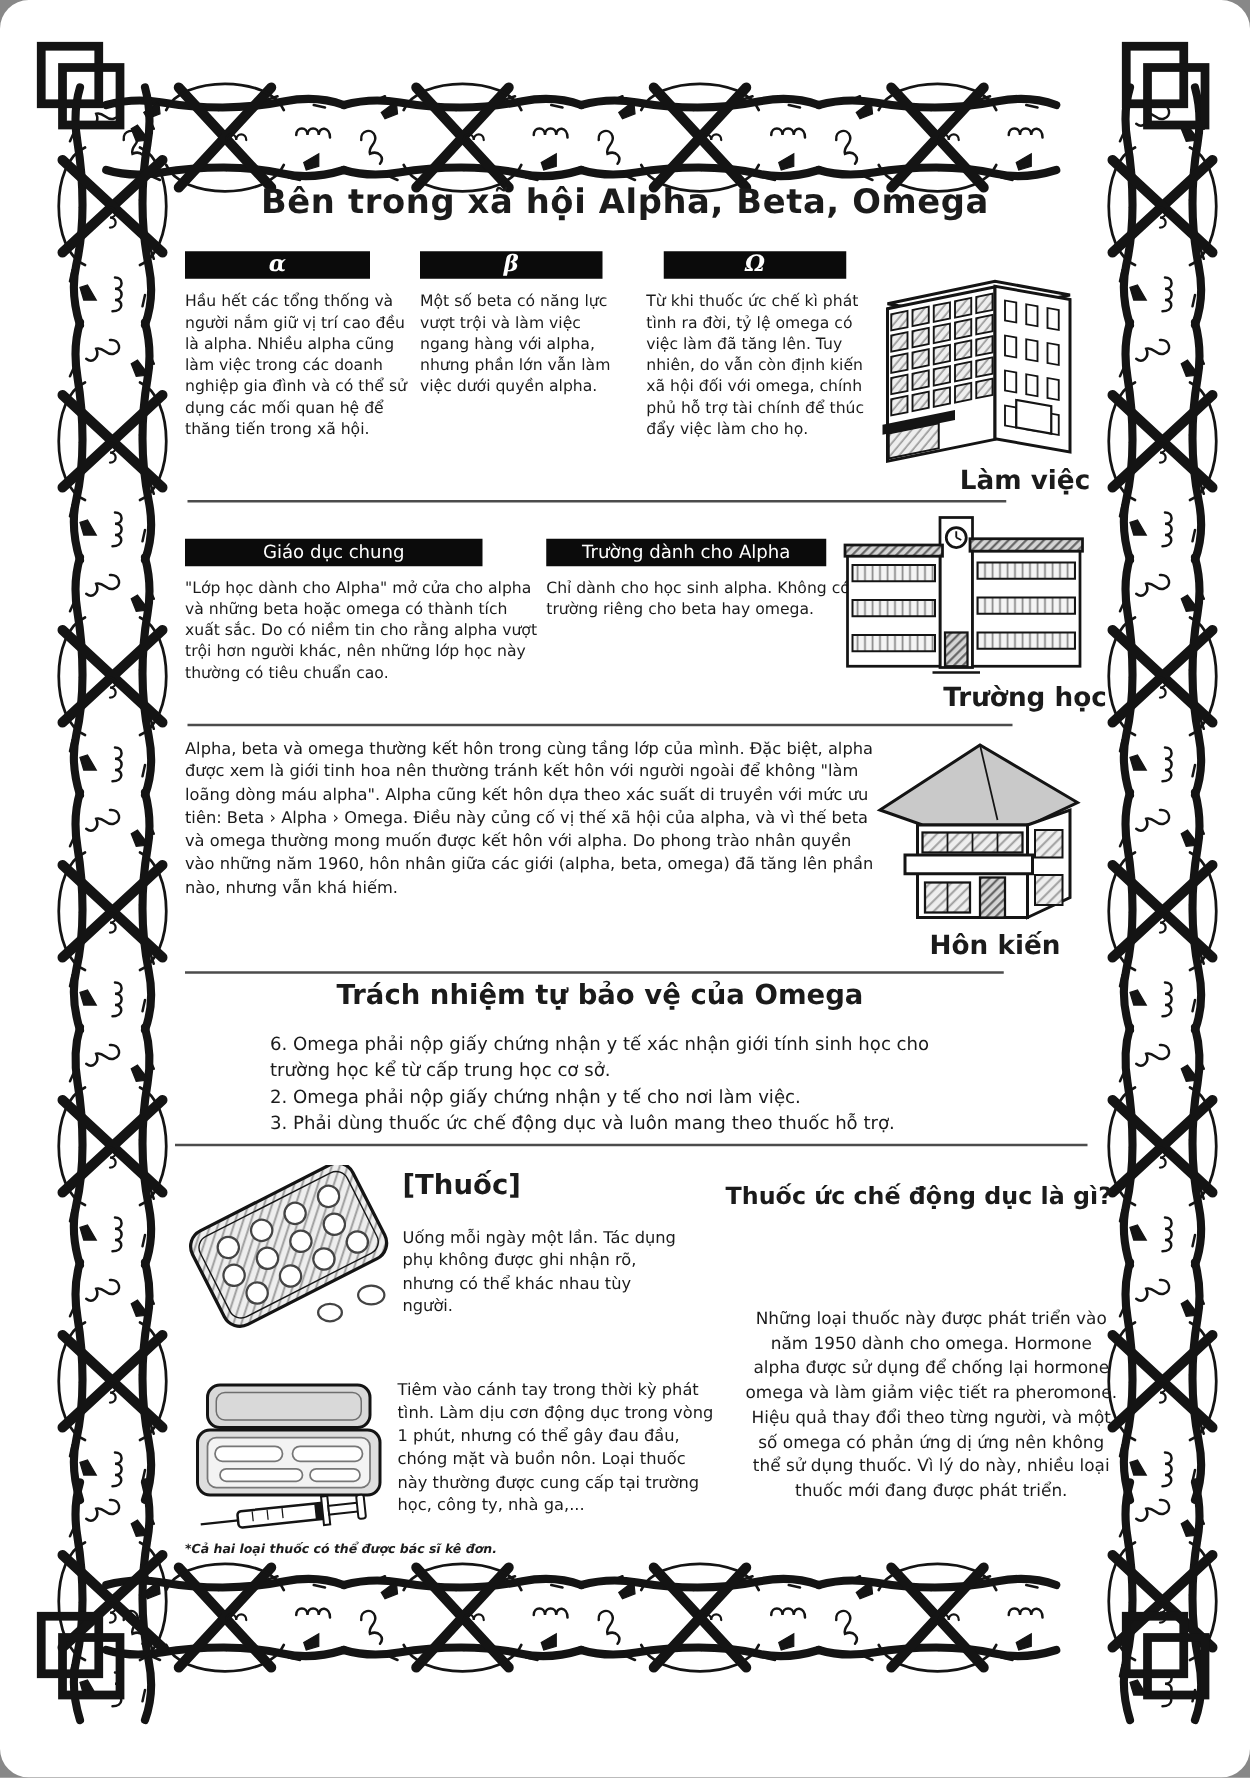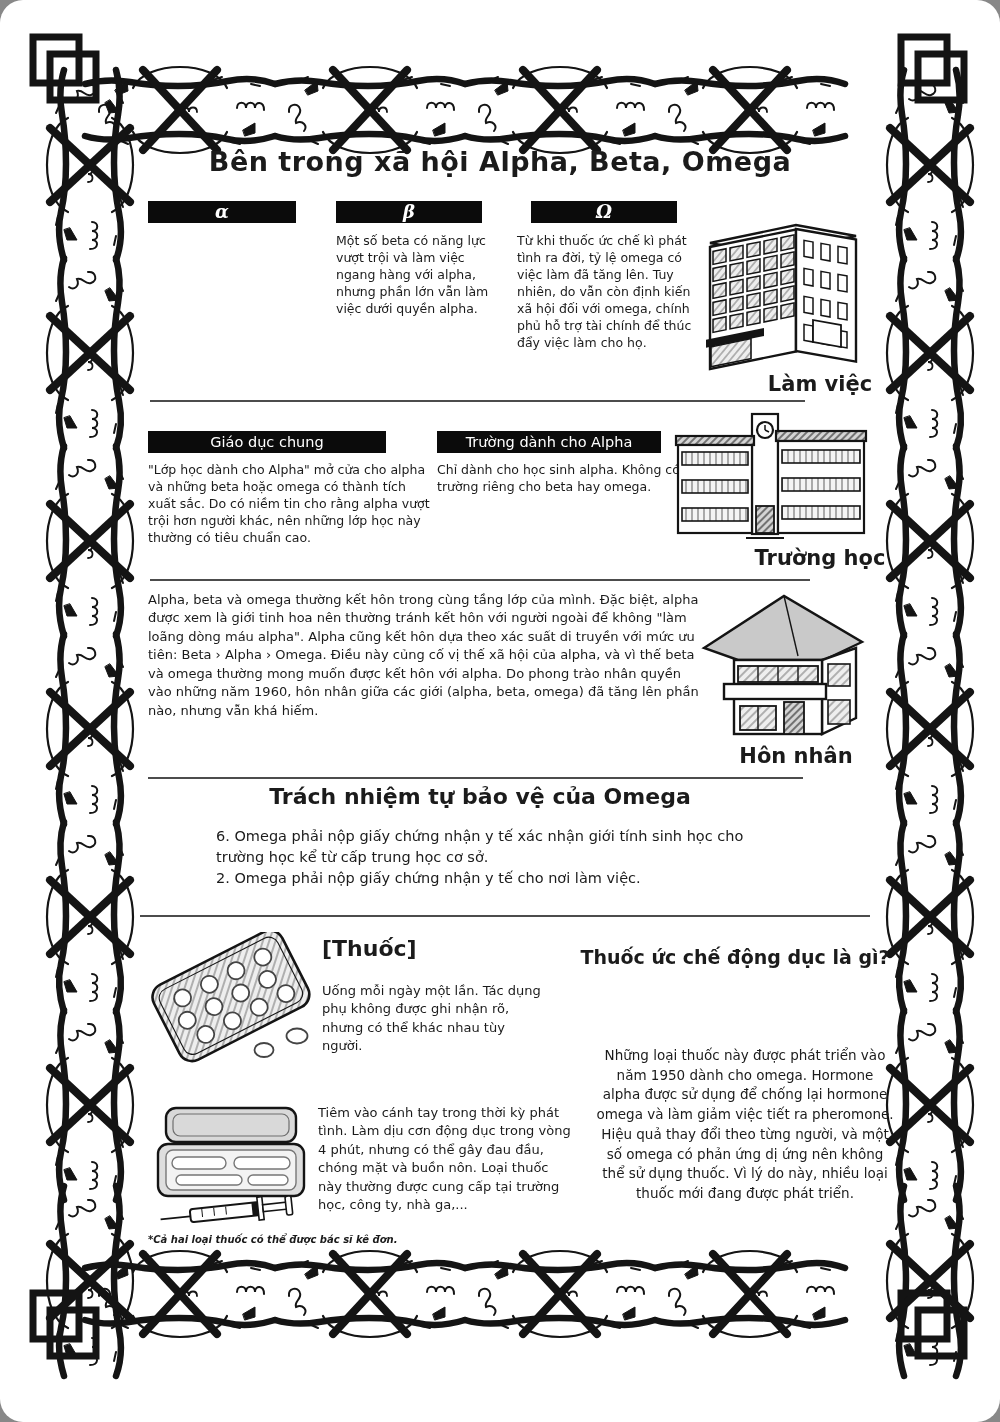--- a/index.html
+++ b/index.html
@@ -102,20 +102,21 @@
     <use href="#knot" transform="translate(30,1290)"></use>
     <use href="#knot" transform="translate(898,1290)"></use>
   </svg>
 
   <div class="abs title" style="left:160px;top:146px;width:680px;">Bên trong xã hội Alpha, Beta, Omega</div>
 
   <div class="abs bar greek" style="left:148px;top:201px;width:148px;">α</div>
   <div class="abs bar greek" style="left:336px;top:201px;width:146px;">β</div>
   <div class="abs bar greek" style="left:531px;top:201px;width:146px;">Ω</div>
 
+  <div class="abs body-txt" style="left:148px;top:232px;width:178px;">Hầu hết các tổng thống và người nắm giữ vị trí cao đều là alpha. Nhiều alpha cũng làm việc trong các doanh nghiệp gia đình và có thể sử dụng các mối quan hệ để thăng tiến trong xã hội.</div>
   <div class="abs body-txt" style="left:336px;top:232px;width:168px;">Một số beta có năng lực vượt trội và làm việc ngang hàng với alpha, nhưng phần lớn vẫn làm việc dưới quyền alpha.</div>
   <div class="abs body-txt" style="left:517px;top:232px;width:182px;">Từ khi thuốc ức chế kì phát tình ra đời, tỷ lệ omega có việc làm đã tăng lên. Tuy nhiên, do vẫn còn định kiến xã hội đối với omega, chính phủ hỗ trợ tài chính để thúc đẩy việc làm cho họ.</div>
 
   <svg class="abs" style="left:698px;top:203px" width="165" height="168" viewBox="0 0 165 168">
     <g stroke="#141414" stroke-width="2.4" fill="none">
       <polygon points="12,44 98,26 158,37 72,55" fill="#fff"></polygon>
       <polygon points="12,40 98,22 158,33 72,51" fill="#fff"></polygon>
       <g transform="translate(12,44) skewY(-11.5)">
         <rect x="0" y="0" width="86" height="122" fill="#fff"></rect>
         <g stroke-width="1.5">
@@ -213,28 +214,29 @@
       <line x1="78" y1="78" x2="78" y2="94" stroke-width="1.4"></line>
       <line x1="98" y1="78" x2="98" y2="94" stroke-width="1.4"></line>
       <rect x="24" y="96" width="102" height="15"></rect>
       <rect x="40" y="118" width="36" height="24" fill="url(#hatchL)" stroke-width="1.8"></rect>
       <line x1="58" y1="118" x2="58" y2="142" stroke-width="1.4"></line>
       <rect x="84" y="114" width="20" height="32" fill="url(#hatchD)" stroke-width="1.8"></rect>
       <rect x="128" y="76" width="22" height="22" fill="url(#hatchL)" stroke-width="1.6"></rect>
       <rect x="128" y="112" width="22" height="24" fill="url(#hatchL)" stroke-width="1.6"></rect>
     </g>
   </svg>
-  <div class="abs big-label" style="left:716px;top:744px;width:160px;">Hôn nhân</div>
+  <div class="abs big-label" style="left:716px;top:744px;width:160px;">Hôn kiến</div>
 
   <div class="abs divider" style="left:148px;top:777px;width:655px;"></div>
 
   <div class="abs sec-title" style="left:150px;top:784px;width:660px;">Trách nhiệm tự bảo vệ của Omega</div>
   <div class="abs" style="left:216px;top:826px;width:545px;">
     <div class="list-txt">6. Omega phải nộp giấy chứng nhận y tế xác nhận giới tính sinh học cho trường học kể từ cấp trung học cơ sở.</div>
     <div class="list-txt">2. Omega phải nộp giấy chứng nhận y tế cho nơi làm việc.</div>
+    <div class="list-txt">3. Phải dùng thuốc ức chế động dục và luôn mang theo thuốc hỗ trợ.</div>
   </div>
 
   <div class="abs divider" style="left:140px;top:915px;width:730px;"></div>
 
   <svg class="abs" style="left:142px;top:932px" width="178" height="134" viewBox="0 0 178 134">
     <g transform="rotate(-27 88 62)">
       <rect x="16" y="22" width="144" height="84" rx="14" fill="url(#hatchL)" stroke="#141414" stroke-width="2.6"></rect>
       <rect x="22" y="28" width="132" height="72" rx="10" fill="none" stroke="#141414" stroke-width="1.1"></rect>
       <g fill="#fff" stroke="#444" stroke-width="1.8">
         <circle cx="44" cy="44" r="8.5"></circle>
@@ -254,21 +256,21 @@
     <ellipse cx="122" cy="118" rx="9.5" ry="7" fill="#fff" stroke="#444" stroke-width="1.8"></ellipse>
     <ellipse cx="155" cy="104" rx="10.5" ry="7.5" fill="#fff" stroke="#444" stroke-width="1.8"></ellipse>
   </svg>
 
   <div class="abs med-head" style="left:322px;top:936px;">[Thuốc]</div>
   <div class="abs med-txt" style="left:322px;top:982px;width:222px;">Uống mỗi ngày một lần. Tác dụng phụ không được ghi nhận rõ, nhưng có thể khác nhau tùy người.</div>
 
   <div class="abs inh-title" style="left:570px;top:946px;width:330px;">Thuốc ức chế động dục là gì?</div>
   <div class="abs inh-txt" style="left:596px;top:1012px;width:298px;margin-top:34px;">Những loại thuốc này được phát triển vào năm 1950 dành cho omega. Hormone alpha được sử dụng để chống lại hormone omega và làm giảm việc tiết ra pheromone. Hiệu quả thay đổi theo từng người, và một số omega có phản ứng dị ứng nên không thể sử dụng thuốc. Vì lý do này, nhiều loại thuốc mới đang được phát triển.</div>
 
-  <div class="abs med-txt" style="left:318px;top:1104px;width:258px;">Tiêm vào cánh tay trong thời kỳ phát tình. Làm dịu cơn động dục trong vòng 4 phút, nhưng có thể gây đau đầu, chóng mặt và buồn nôn. Loại thuốc này thường được cung cấp tại trường học, công ty, nhà ga,...</div>
+  <div class="abs med-txt" style="left:318px;top:1104px;width:258px;">Tiêm vào cánh tay trong thời kỳ phát tình. Làm dịu cơn động dục trong vòng 1 phút, nhưng có thể gây đau đầu, chóng mặt và buồn nôn. Loại thuốc này thường được cung cấp tại trường học, công ty, nhà ga,...</div>
 
   <svg class="abs" style="left:146px;top:1102px" width="170" height="128" viewBox="0 0 170 128">
     <rect x="20" y="6" width="130" height="34" rx="10" fill="#d9d9d9" stroke="#141414" stroke-width="2.4"></rect>
     <rect x="27" y="12" width="116" height="22" rx="7" fill="none" stroke="#6e6e6e" stroke-width="1.2"></rect>
     <rect x="12" y="42" width="146" height="52" rx="10" fill="#dedede" stroke="#141414" stroke-width="2.4"></rect>
     <rect x="20" y="48" width="130" height="40" rx="7" fill="#f3f3f3" stroke="#777" stroke-width="1.4"></rect>
     <g fill="#fff" stroke="#777" stroke-width="1.4">
       <rect x="26" y="55" width="54" height="12" rx="6"></rect>
       <rect x="88" y="55" width="56" height="12" rx="6"></rect>
       <rect x="30" y="73" width="66" height="10" rx="5"></rect>

